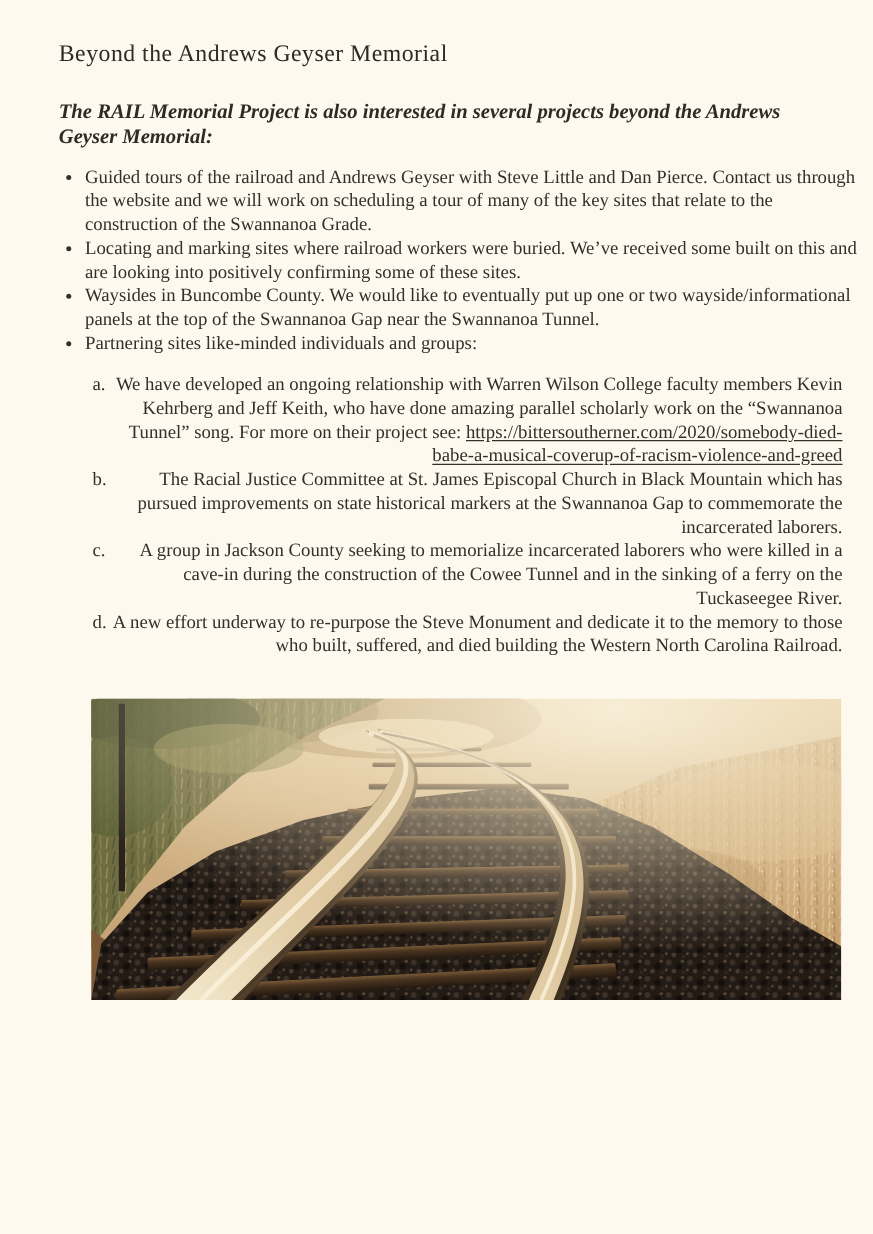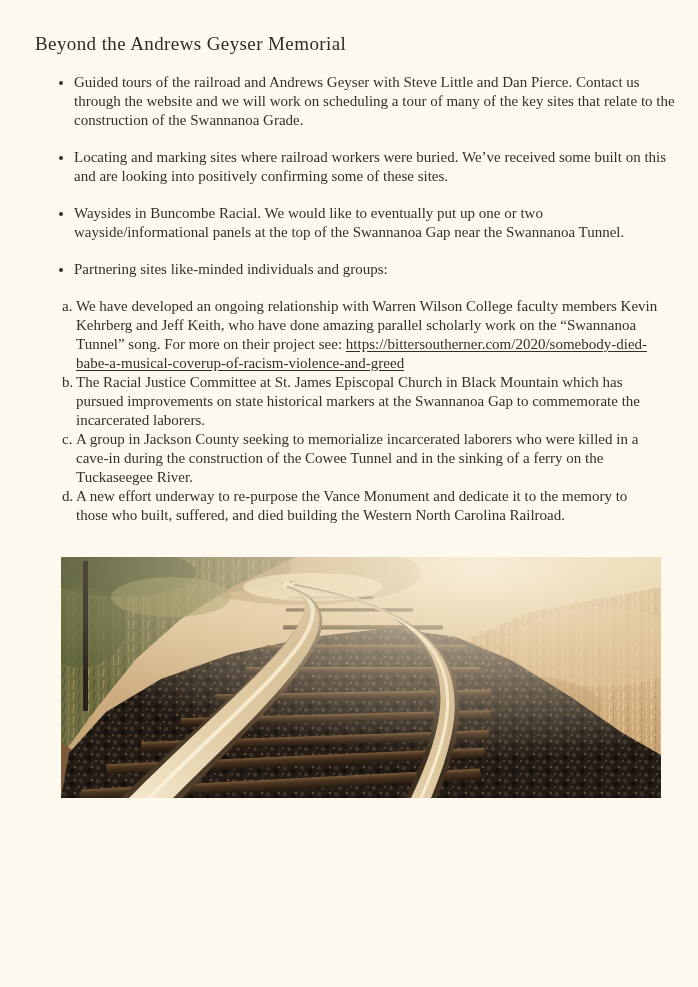--- a/index.html
+++ b/index.html
@@ -4,21 +4,21 @@
 <style>
   html, body { margin: 0; padding: 0; }
   body {
     width: 698px;
     height: 987px;
     background: #fdf9ee;
     color: #33302b;
     font-family: "Liberation Serif", "DejaVu Serif", serif;
     overflow: hidden;
   }
-  .content { padding: 33px 3px 0 35px; }
+  .content { padding: 33px 3px 0 47px; }
 
   h1.title {
     margin: 0;
     font-size: 19px;
     font-weight: 400;
     letter-spacing: 0.4px;
     color: #2e2b26;
   }
 
   p.intro {
@@ -31,31 +31,31 @@
     color: #2e2b26;
   }
 
   ul.bullets {
     margin: 14px 0 0 0;
     padding-left: 21px;
     max-width: 640px;
     font-size: 15px;
     line-height: 19px;
   }
-  ul.bullets li { margin: 18px; font-family: Liberation Serif, serif; }
+  ul.bullets li { margin: 0; font-family: Liberation Serif, serif; }
 
   .partners {
     margin: 14px 0 0 27px;
     max-width: 600px;
     font-size: 15px;
     line-height: 19px;
   }
   .partner { display: flex; }
   .partner .marker { flex: 0 0 14px; }
-  .partner .ptext { flex: 1 1 auto; }
+  .partner .ptext { flex: 1 1 auto; text-align: right; }
 
   a.doc-link {
     color: inherit;
     text-decoration: underline;
     text-underline-offset: 2px;
   }
 
   figure.photo {
     margin: 32px 0 0 26px;
     width: 600px;
@@ -65,25 +65,26 @@
   }
   figure.photo svg { display: block; }
 </style>
 </head>
 <body>
 
 <div class="content">
 
   <h1 class="title">Beyond the Andrews Geyser Memorial</h1>
 
+  <p class="intro">The RAIL Memorial Project is also interested in several projects beyond the Andrews Geyser Memorial:</p>
 
   <ul class="bullets">
     <li>Guided tours of the railroad and Andrews Geyser with Steve Little and Dan Pierce. Contact us through the website and we will work on scheduling a tour of many of the key sites that relate to the construction of the Swannanoa Grade.</li>
     <li>Locating and marking sites where railroad workers were buried. We’ve received some built on this and are looking into positively confirming some of these sites.</li>
-    <li>Waysides in Buncombe Racial. We would like to eventually put up one or two wayside/informational panels at the top of the Swannanoa Gap near the Swannanoa Tunnel.</li>
+    <li>Waysides in Buncombe County. We would like to eventually put up one or two wayside/informational panels at the top of the Swannanoa Gap near the Swannanoa Tunnel.</li>
     <li>Partnering sites like-minded individuals and groups:</li>
   </ul>
 
   <div class="partners">
 
     <div class="partner">
       <span class="marker">a.</span>
       <span class="ptext"><span>We have developed an ongoing relationship with Warren Wilson College faculty members Kevin Kehrberg and Jeff Keith, who have done amazing parallel scholarly work on the “Swannanoa Tunnel” song. For more on their project see:</span>
         <a class="doc-link" href="#">https://bittersoutherner.com/2020/somebody-died-babe-a-musical-coverup-of-racism-violence-and-greed</a>
       </span>
@@ -94,21 +95,21 @@
       <span class="ptext">The Racial Justice Committee at St. James Episcopal Church in Black Mountain which has pursued improvements on state historical markers at the Swannanoa Gap to commemorate the incarcerated laborers.</span>
     </div>
 
     <div class="partner">
       <span class="marker">c.</span>
       <span class="ptext">A group in Jackson County seeking to memorialize incarcerated laborers who were killed in a cave-in during the construction of the Cowee Tunnel and in the sinking of a ferry on the Tuckaseegee River.</span>
     </div>
 
     <div class="partner">
       <span class="marker">d.</span>
-      <span class="ptext">A new effort underway to re-purpose the Vance Monument and dedicate it to the memory to those who built, suffered, and died building the Western North Carolina Railroad.</span>
+      <span class="ptext">A new effort underway to re-purpose the Steve Monument and dedicate it to the memory to those who built, suffered, and died building the Western North Carolina Railroad.</span>
     </div>
 
   </div>
 
   <figure class="photo">
     <svg width="600" height="241" viewBox="0 0 600 241" role="img">
       <defs>
         <linearGradient id="bgGrad" x1="0" y1="0" x2="0" y2="1">
           <stop offset="0" stop-color="#e9d6b0"></stop>
           <stop offset="0.45" stop-color="#d2b387"></stop>

